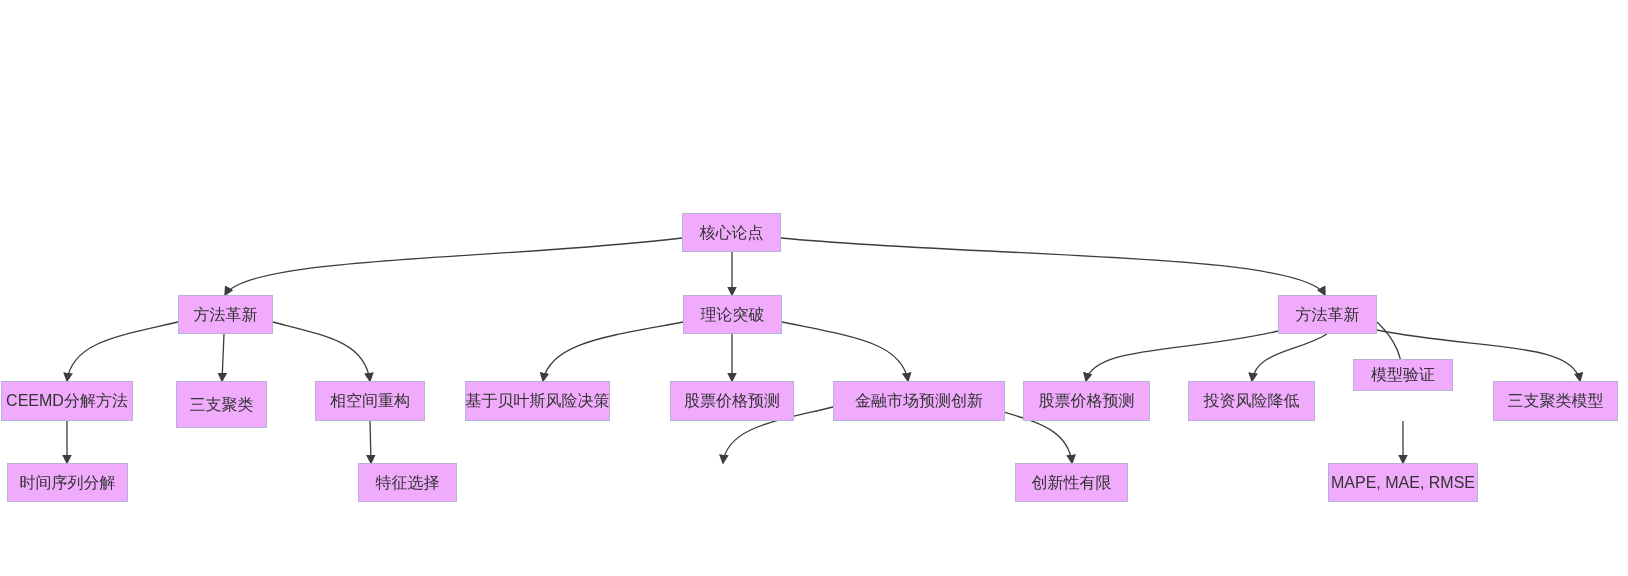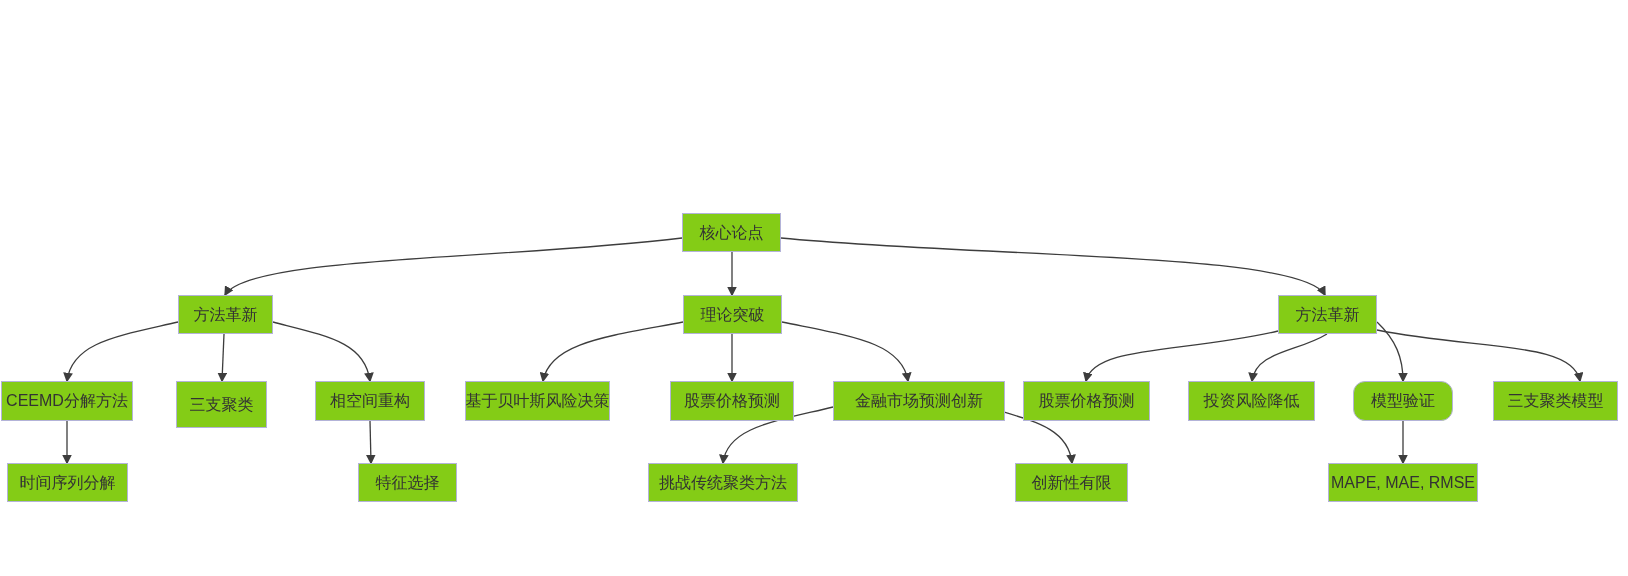--- a/index.html
+++ b/index.html
@@ -8,42 +8,42 @@
     width:1628px;height:576px;
     background:#ffffff;
     font-family:"Liberation Sans","DejaVu Sans",sans-serif;
     overflow:hidden;
   }
   #edges{position:absolute;left:0;top:0;width:1628px;height:576px;}
   .node{
     position:absolute;
     box-sizing:border-box;
     height:39px;
-    background:#84cc16;
+    background:#f0abfc;
     border:1px solid #b3b3d8;
     color:#333333;
     font-size:16px;
     display:flex;align-items:center;justify-content:center;
     white-space:nowrap;
     line-height:1;
   }
   
   #n-core       {left:682px;  top:213px; width:99px;}
   #n-method     {left:178px;  top:295px; width:95px;}
   #n-theory     {left:683px;  top:295px; width:99px;}
   #n-application{left:1278px; top:295px; width:99px;}
   #n-ceemd      {left:1px;    top:381px; width:132px; height:40px;}
   #n-threeway   {left:176px;  top:381px; width:91px;  height:47px;}
   #n-phasespace {left:315px;  top:381px; width:110px; height:40px;}
   #n-bayes      {left:465px;  top:381px; width:145px; height:40px;}
   #n-twcmodel   {left:670px;  top:381px; width:124px; height:40px;}
   #n-fininnov   {left:833px;  top:381px; width:172px; height:40px;}
   #n-stockpred  {left:1023px; top:381px; width:127px; height:40px;}
   #n-riskreduce {left:1188px; top:381px; width:127px; height:40px;}
-  #n-modelvalid {left:1353px; top:381px; width:100px; height:40px;border-radius:12px;}
+  #n-modelvalid {left:1353px; top:359px; width:100px; height:32px;}
   #n-accuracy   {left:1493px; top:381px; width:125px; height:40px;}
   #n-tsdecomp   {left:7px;    top:463px; width:121px;}
   #n-featuresel {left:322px;  top:463px; width:99px;margin-left:36px;}
   #n-challenge  {left:648px;  top:463px; width:150px;}
   #n-limited    {left:1015px; top:463px; width:113px;}
   #n-metrics    {left:1328px; top:463px; width:150px;}
   .edge{fill:none;stroke:#3d3d3d;stroke-width:1.3px;}
 </style>
 </head>
 <body>
@@ -85,17 +85,16 @@
   <div class="node" id="n-phasespace">相空间重构</div>
   <div class="node" id="n-bayes">基于贝叶斯风险决策</div>
   <div class="node" id="n-twcmodel">股票价格预测</div>
   <div class="node" id="n-fininnov">金融市场预测创新</div>
   <div class="node" id="n-stockpred">股票价格预测</div>
   <div class="node" id="n-riskreduce">投资风险降低</div>
   <div class="node" id="n-modelvalid">模型验证</div>
   <div class="node" id="n-accuracy">三支聚类模型</div>
   <div class="node" id="n-tsdecomp">时间序列分解</div>
   <div class="node" id="n-featuresel">特征选择</div>
-  <div class="node" id="n-challenge">挑战传统聚类方法</div>
   <div class="node" id="n-limited">创新性有限</div>
   <div class="node" id="n-metrics">MAPE, MAE, RMSE</div>
 
 </div>
 
 </body></html>

